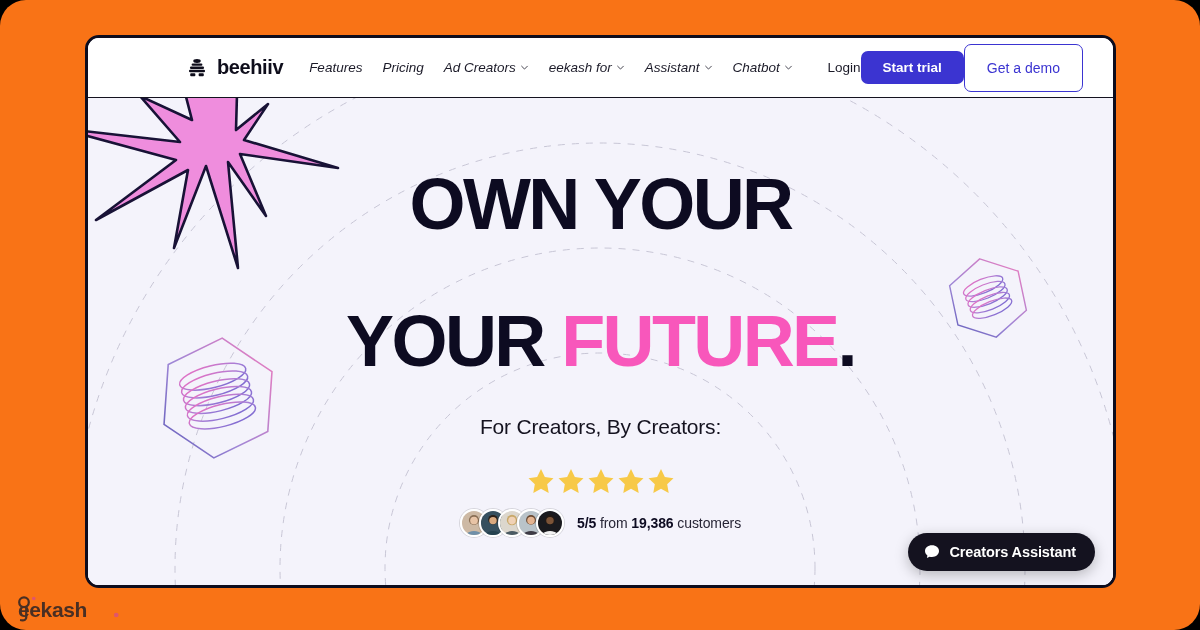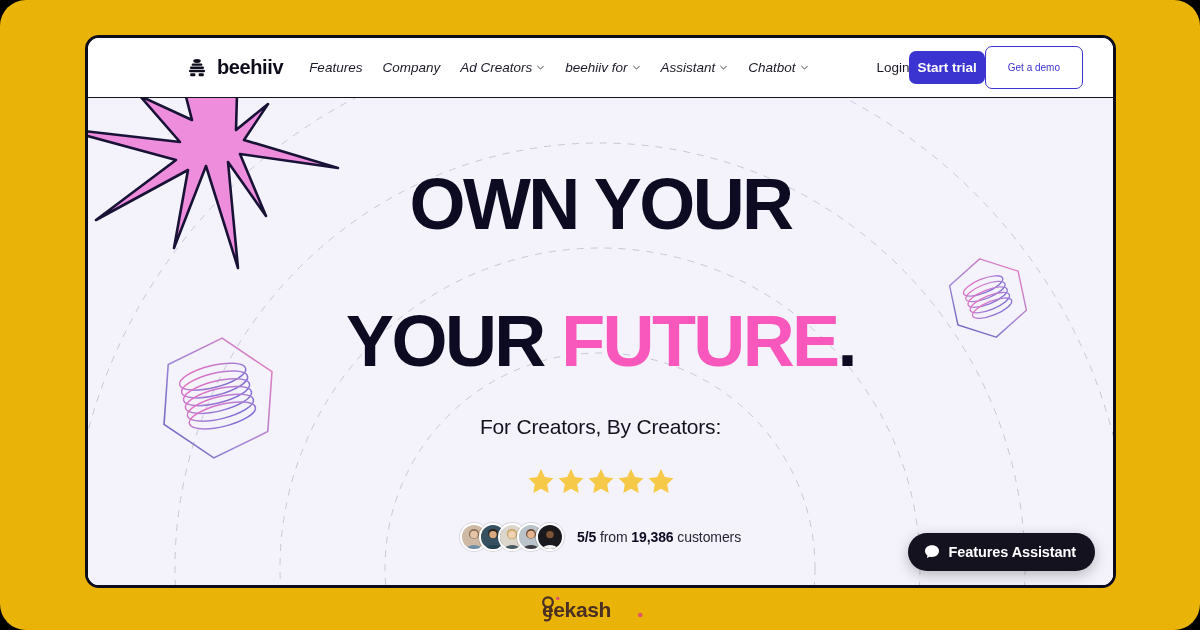--- a/index.html
+++ b/index.html
@@ -7,21 +7,21 @@
   html,body{width:1200px;height:630px;overflow:hidden;}
   body{
     font-family:"Liberation Sans","DejaVu Sans",sans-serif;
     background:#000;
   }
 
   
   .frame{
     position:relative;
     width:1200px;height:630px;
-    background:#eab308;
+    background:#f97316;
     border-radius:26px;
     overflow:hidden;
   }
 
   
   .card{
     position:absolute;
     left:85px;top:35px;
     width:1031px;height:553px;
     background:#ffffff;
@@ -63,26 +63,26 @@
   .chev{display:block;width:9px;height:9px;opacity:.85;}
   .nav-right{
     margin-left:auto;
     display:flex;align-items:center;
     padding-right:12px;
   }
   .login{font-size:13.5px;color:#1b1a28;cursor:pointer;}
   .btn-trial{
     background:#3b34d1;color:#fff;
     font-size:13.5px;font-weight:600;
-    padding:9px 8px;border-radius:7px;
+    padding:9px 22px;border-radius:7px;
     border:none;cursor:pointer;white-space:nowrap;
   }
   .btn-demo{
     background:#fff;color:#3b34d1;
-    font-size:10px;
+    font-size:14px;
     padding:15px 22px;border-radius:7px;
     border:1.4px solid #3b34d1;cursor:pointer;white-space:nowrap;
   }
 
   
   .hero{
     position:relative;
     height:493px;
     background:#f4f3fb;
     overflow:hidden;
@@ -112,21 +112,21 @@
     font-size:21px;
     color:#14121f;
     letter-spacing:-.2px;
   }
   .stars{
     margin-top:28px;
     display:flex;gap:2px;
   }
   .star{display:block;width:28px;height:28px;}
   .social{
-    margin-top:28px;
+    margin-top:14px;
     display:flex;align-items:center;gap:13px;
   }
   .avatars{display:flex;}
   .avatar{
     width:28px;height:28px;border-radius:50%;
     border:2px solid #ffffff;
     margin-left:-9px;
     overflow:hidden;
     box-shadow:0 0 0 1px rgba(0,0,0,.12);
     flex:0 0 auto;
@@ -149,22 +149,22 @@
     font-size:14.5px;font-weight:700;
     letter-spacing:-.1px;
     cursor:pointer;
     box-shadow:0 4px 14px rgba(0,0,0,.25);
   }
   .chat-ico{display:block;width:16px;height:16px;}
 
   
   .watermark{
     position:absolute;
-    left:0;right:0;bottom:6px;
-    display:flex;justify-content:center;align-items:flex-end;
+    left:12px;right:0;bottom:6px;
+    display:flex;justify-content:flex-start;align-items:flex-end;
     z-index:20;
     pointer-events:none;
   }
   .wm-svg{display:block;height:30px;}
 </style>
 </head>
 <body>
 
 <div class="frame">
 
@@ -188,34 +188,34 @@
         <span class="brand-text">beehiiv</span>
       </div>
 
       <div class="nav-links">
 
         <span class="nav-link">
           <span>Features</span>
         </span>
 
         <span class="nav-link">
-          <span>Company</span>
+          <span>Pricing</span>
         </span>
 
         <span class="nav-link">
           <span>Ad Creators</span>
           <span>
             <svg class="chev" viewBox="0 0 12 12">
                 <path d="M2.2 4.3 L6 8.1 L9.8 4.3" fill="none" stroke="#1b1a28" stroke-width="1.25" stroke-linecap="round" stroke-linejoin="round"></path>
               </svg>
           </span>
         </span>
 
         <span class="nav-link">
-          <span>beehiiv for</span>
+          <span>eekash for</span>
           <span>
             <svg class="chev" viewBox="0 0 12 12">
                 <path d="M2.2 4.3 L6 8.1 L9.8 4.3" fill="none" stroke="#1b1a28" stroke-width="1.25" stroke-linecap="round" stroke-linejoin="round"></path>
               </svg>
           </span>
         </span>
 
         <span class="nav-link">
           <span>Assistant</span>
           <span>
@@ -400,21 +400,21 @@
           </div>
         </div>
       </div>
 
       <div class="chatbot">
         <span>
           <svg class="chat-ico" viewBox="0 0 16 16">
               <path d="M8 1.3 C3.9 1.3 1 3.9 1 7.1 c0 1.8 .9 3.4 2.4 4.4 l-.5 2.6 2.7-1.4 c.8 .2 1.6 .3 2.4 .3 4.1 0 7-2.6 7-5.9 S12.1 1.3 8 1.3 Z" fill="#ffffff"></path>
             </svg>
         </span>
-        <span>Features Assistant</span>
+        <span>Creators Assistant</span>
       </div>
 
     </div>
   </div>
 
   <div class="watermark">
     <svg class="wm-svg" viewBox="0 0 170 40">
       <text x="8" y="30" font-family="'Liberation Sans','DejaVu Sans',sans-serif" font-size="28" font-weight="700" fill="#4a2f23" letter-spacing="-.5">eekash</text>
       <circle cx="16" cy="11" r="6.4" fill="none" stroke="#4a2f23" stroke-width="3"></circle>
       <path d="M19 17 L19 31 Q19 36 12 35" fill="none" stroke="#4a2f23" stroke-width="3" stroke-linecap="round"></path>

